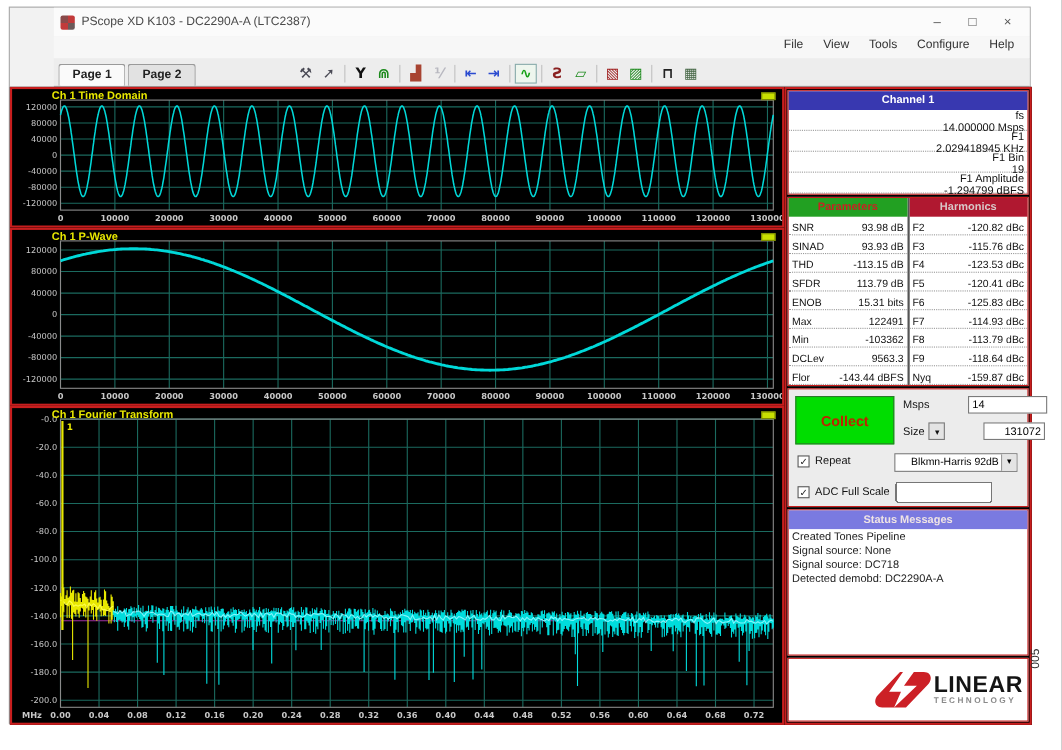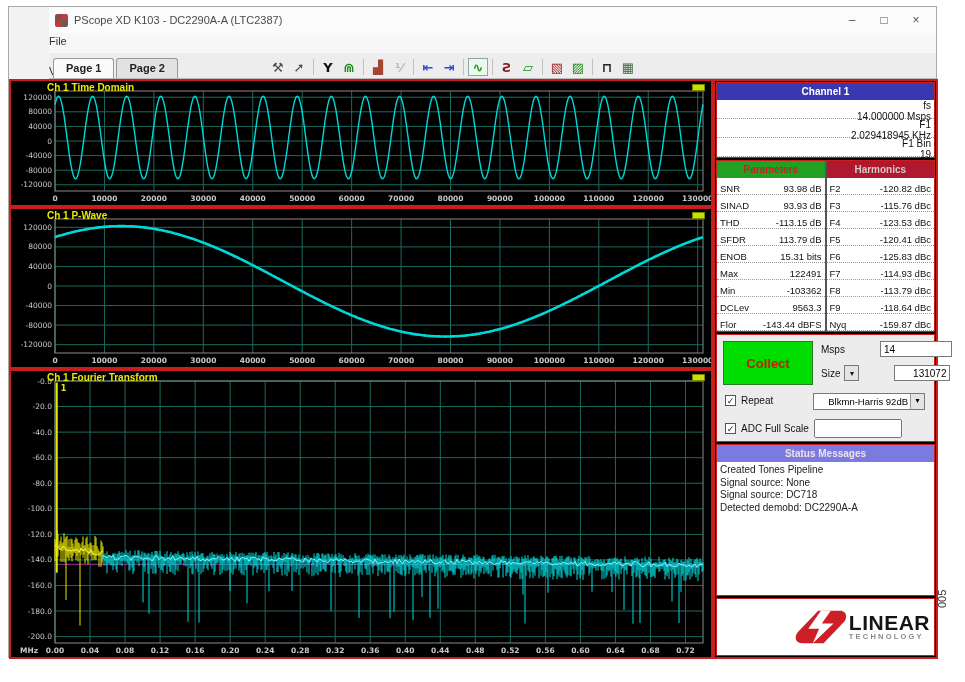--- a/index.html
+++ b/index.html
@@ -6,21 +6,21 @@
   html,body { width:965px; height:682px; background:#ffffff; font-family:"Liberation Sans", sans-serif; overflow:hidden; }
   .fig { position:relative; width:965px; height:682px; background:#fff; }
 
   
   .window { position:absolute; left:8px; top:6px; width:929px; height:652px; background:#f2f2f2; border:1px solid #a9a9a9;padding-left:40px; }
   .titlebar { height:26px; background:#fbfbfb; display:flex; align-items:center; padding:0 6px; }
   .appicon { width:13px; height:13px; margin-right:6px; background:conic-gradient(#c23a3a 0 25%, #6b5a5a 0 50%, #c23a3a 0 75%, #8a4a4a 0); border-radius:2px; }
   .title { font-size:11px; color:#4a4a4a; flex:1; }
   .winbtns { display:flex; gap:4px; }
   .winbtn { width:28px; height:20px; text-align:center; line-height:20px; font-size:12px; color:#555; cursor:default; }
-  .menubar { height:20px; display:flex; gap:18px; padding:2px 14px 0 0; background:#f7f7f7;flex-direction:column; }
+  .menubar { height:20px; display:flex; justify-content:flex-end; gap:18px; padding:2px 14px 0 0; background:#f7f7f7; }
   .menuitem { font-size:11px; color:#333; }
   .tabrow { height:26px; display:flex; align-items:flex-end; background:#ededed; border-bottom:1px solid #bbb; padding-left:4px; }
   .tab { font-size:11px; font-weight:bold; color:#222; background:#e2e2e2; border:1px solid #9a9a9a; border-bottom:none; padding:3px 12px 4px 12px; margin-right:2px; border-radius:3px 3px 0 0; }
   .tab.active { background:#fafafa; }
   .toolbar { display:flex; align-items:center; gap:1px; margin:0 0 2px 88px; }
   .ticon { width:20px; height:18px; display:flex; align-items:center; justify-content:center; font-size:13px; font-weight:bold; font-family:"DejaVu Sans", sans-serif; }
   .ticon.sel { border:1px solid #8aa; background:#eef6ee; }
   .tsep { width:1px; height:16px; background:#c0c0c0; margin:0 3px; }
 
   
@@ -318,20 +318,24 @@
                 <span>14.000000 Msps</span>
               </div>
               <div class="trow ch">
                 <span>F1</span>
                 <span>2.029418945 KHz</span>
               </div>
               <div class="trow ch">
                 <span>F1 Bin</span>
                 <span>19</span>
               </div>
+              <div class="trow ch">
+                <span>F1 Amplitude</span>
+                <span>-1.294799 dBFS</span>
+              </div>
             </div>
         </div>
 
         <div class="box dual">
           <div class="col params">
             <div class="box-header green">Parameters</div>
             <div id="param-rows">
                 <div class="trow sm">
                   <span>SNR</span>
                   <span>93.98 dB</span>

